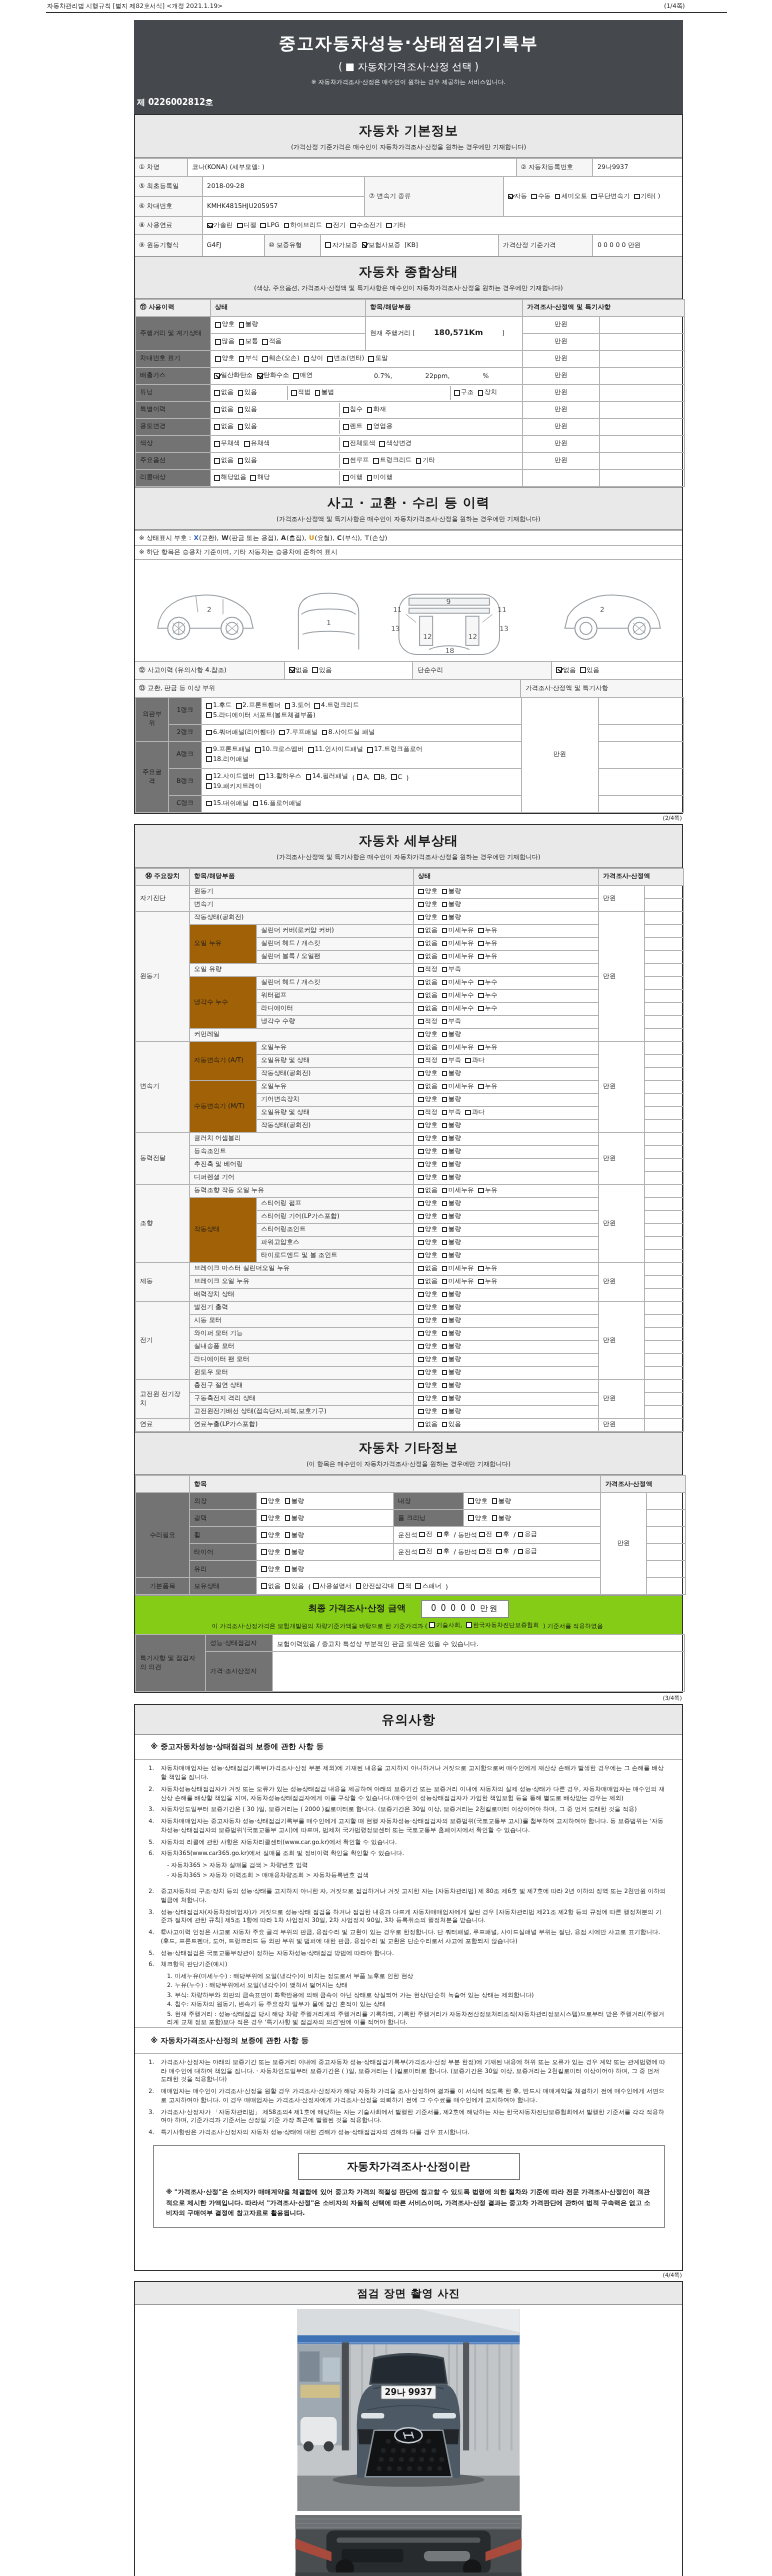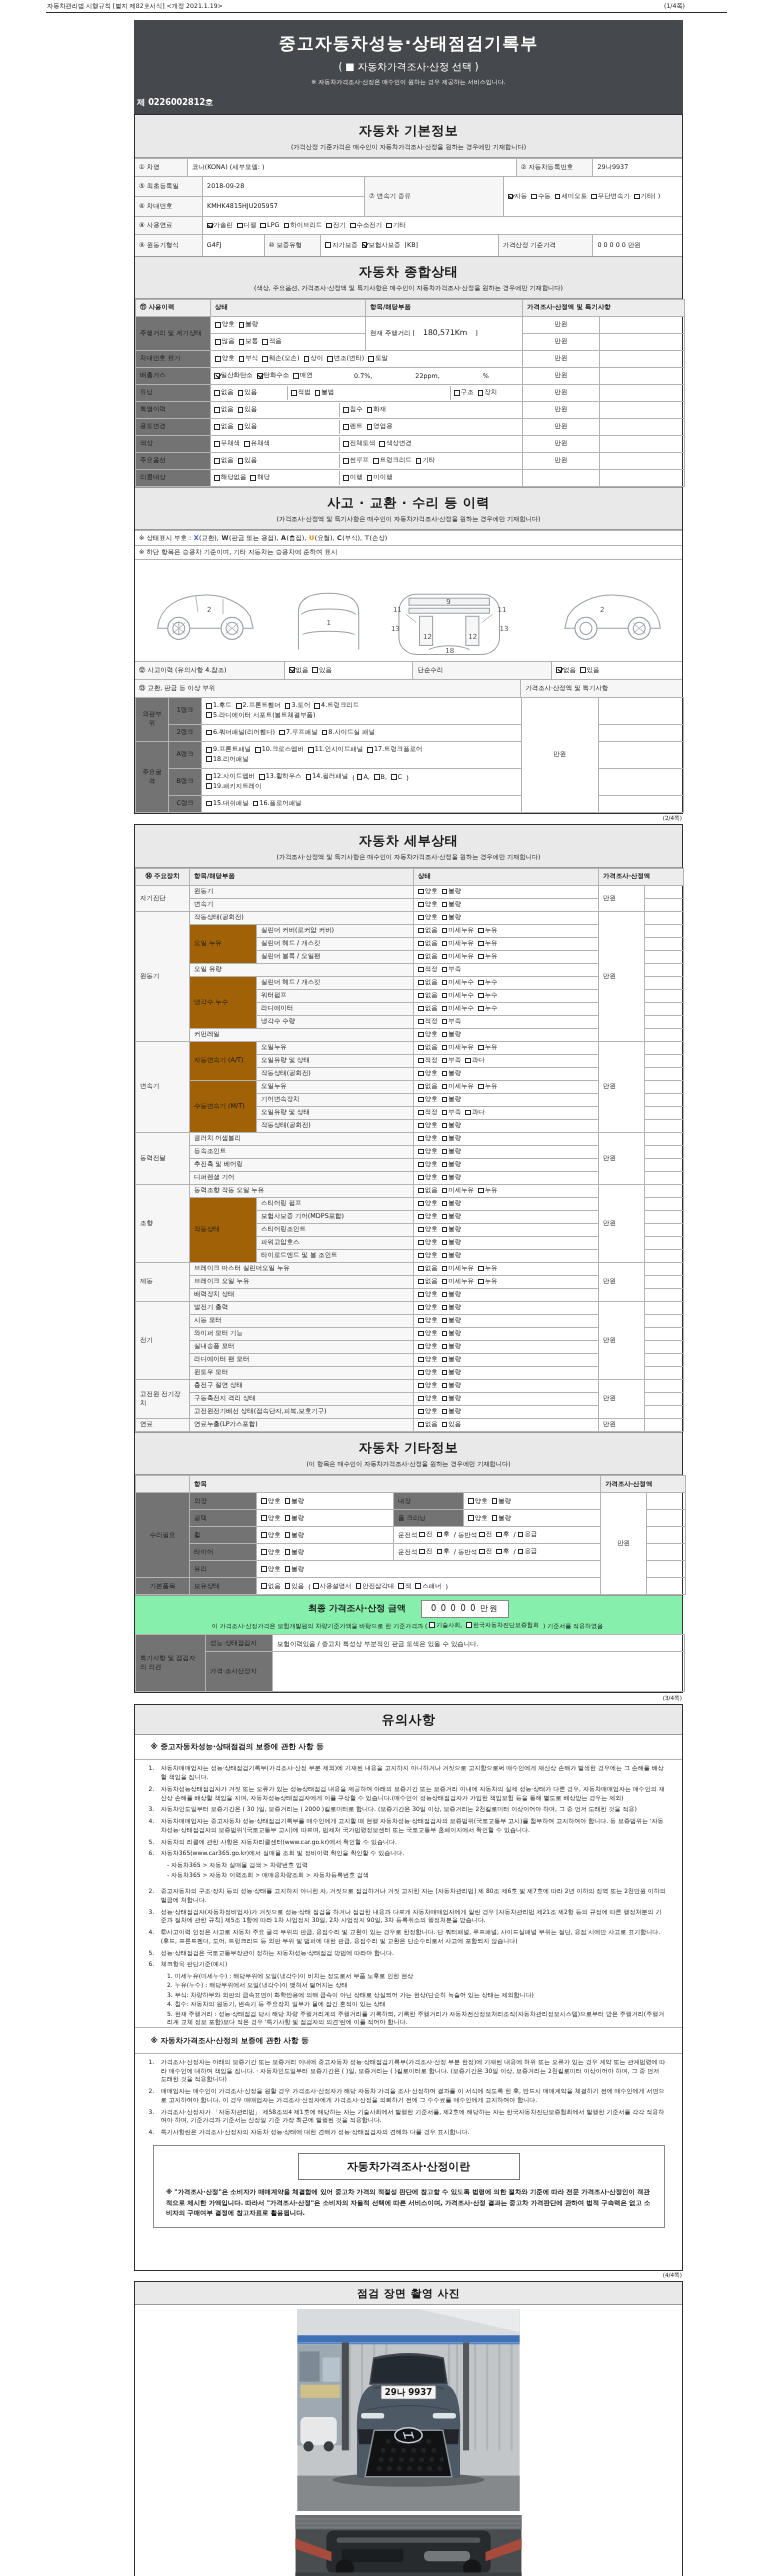--- a/index.html
+++ b/index.html
@@ -40,23 +40,23 @@
   table.t th{background:#ededed;font-weight:600}
   table.t .lblc{background:#737373}
   table.t .cen{text-align:center}
   
   .cbi{display:inline-flex;align-items:center;gap:1px;margin-right:4.1px;white-space:nowrap}
   .cb{display:inline-block;width:5.7px;height:5.7px;border:1px solid #2a2a2a;background:#fff;
       position:relative;flex:none}
   .cb.on:after{content:"";position:absolute;left:0.5px;top:-1px;width:4.1px;height:2.6px;
       border-left:1px solid #111;border-bottom:1px solid #111;transform:rotate(-50deg)}
   .segtxt{margin-right:2.1px}
-  .vals .segtxt{margin-right:30px;margin-left:13px}
+  .vals .segtxt{margin-right:30px;margin-left:3px}
   .codeletter{font-weight:700;margin:0 0.5px}
-  .odoval{font-size:7.7px;font-weight:400;margin:0 8px}
+  .odoval{font-size:7.7px;font-weight:700;margin:0 19px}
   .split{display:flex;width:100%;align-self:stretch;align-items:center}
   .split>div{display:flex;align-items:center;padding:0 3.1px;min-height:14px}
   .bR{border-right:0.5px solid #b3b3b3}
   
   td.dname{background:#f6f6f6;text-align:center}
   td.dmid{background:#a16207}
   td.ditem{background:#f7f7f7}
   td.dwon{text-align:center}
   table.t tr.dtr td{height:13px;padding:1px 4.1px}
   
@@ -1046,21 +1046,21 @@
             <td class="dstate"><span class="cbi">
                 <span class="cb"></span>
                 <span class="cbl">양호</span>
               </span><span class="cbi">
                 <span class="cb"></span>
                 <span class="cbl">불량</span>
               </span></td>
             <td class="dnote"></td>
           </tr>
           <tr class="dtr">
-            <td class="ditem">보험사보증 기어(MDPS포함)</td>
+            <td class="ditem">스티어링 기어(LP가스포함)</td>
             <td class="dstate"><span class="cbi">
                 <span class="cb"></span>
                 <span class="cbl">양호</span>
               </span><span class="cbi">
                 <span class="cb"></span>
                 <span class="cbl">불량</span>
               </span></td>
             <td class="dnote"></td>
           </tr>
           <tr class="dtr">
@@ -1402,21 +1402,21 @@
                 <span class="cbl">잭</span>
               </span><span class="cbi">
                 <span class="cb"></span>
                 <span class="cbl">스패너</span>
               </span><span class="segtxt">)</span></td>
         <td></td>
       </tr>
     </tbody>
       </table>
 
-    <div style="background:#86efac;border-top:0.5px solid #9a9a9a;padding:4.1px 0 3.1px;text-align:center">
+    <div style="background:#84cc16;border-top:0.5px solid #9a9a9a;padding:4.1px 0 3.1px;text-align:center">
       <span style="font-size:8.8px;font-weight:700;margin-right:12.4px">최종 가격조사·산정 금액</span>
       <span style="display:inline-block;border:0.5px solid #888;background:#fff;padding:2.1px 9.3px;font-size:8.2px;letter-spacing:1px">0 0 0 0 0 만원</span>
       <div style="font-size:6px;margin-top:3.1px"><span class="segtxt">이 가격조사·산정가격은 보험개발원의 차량기준가액을 바탕으로 한 기준가격과 (</span><span class="cbi">
             <span class="cb"></span>
             <span class="cbl">기술사회,</span>
           </span><span class="cbi">
             <span class="cb"></span>
             <span class="cbl">한국자동차진단보증협회</span>
           </span><span class="segtxt">) 기준서를 적용하였음</span></div>
     </div>

